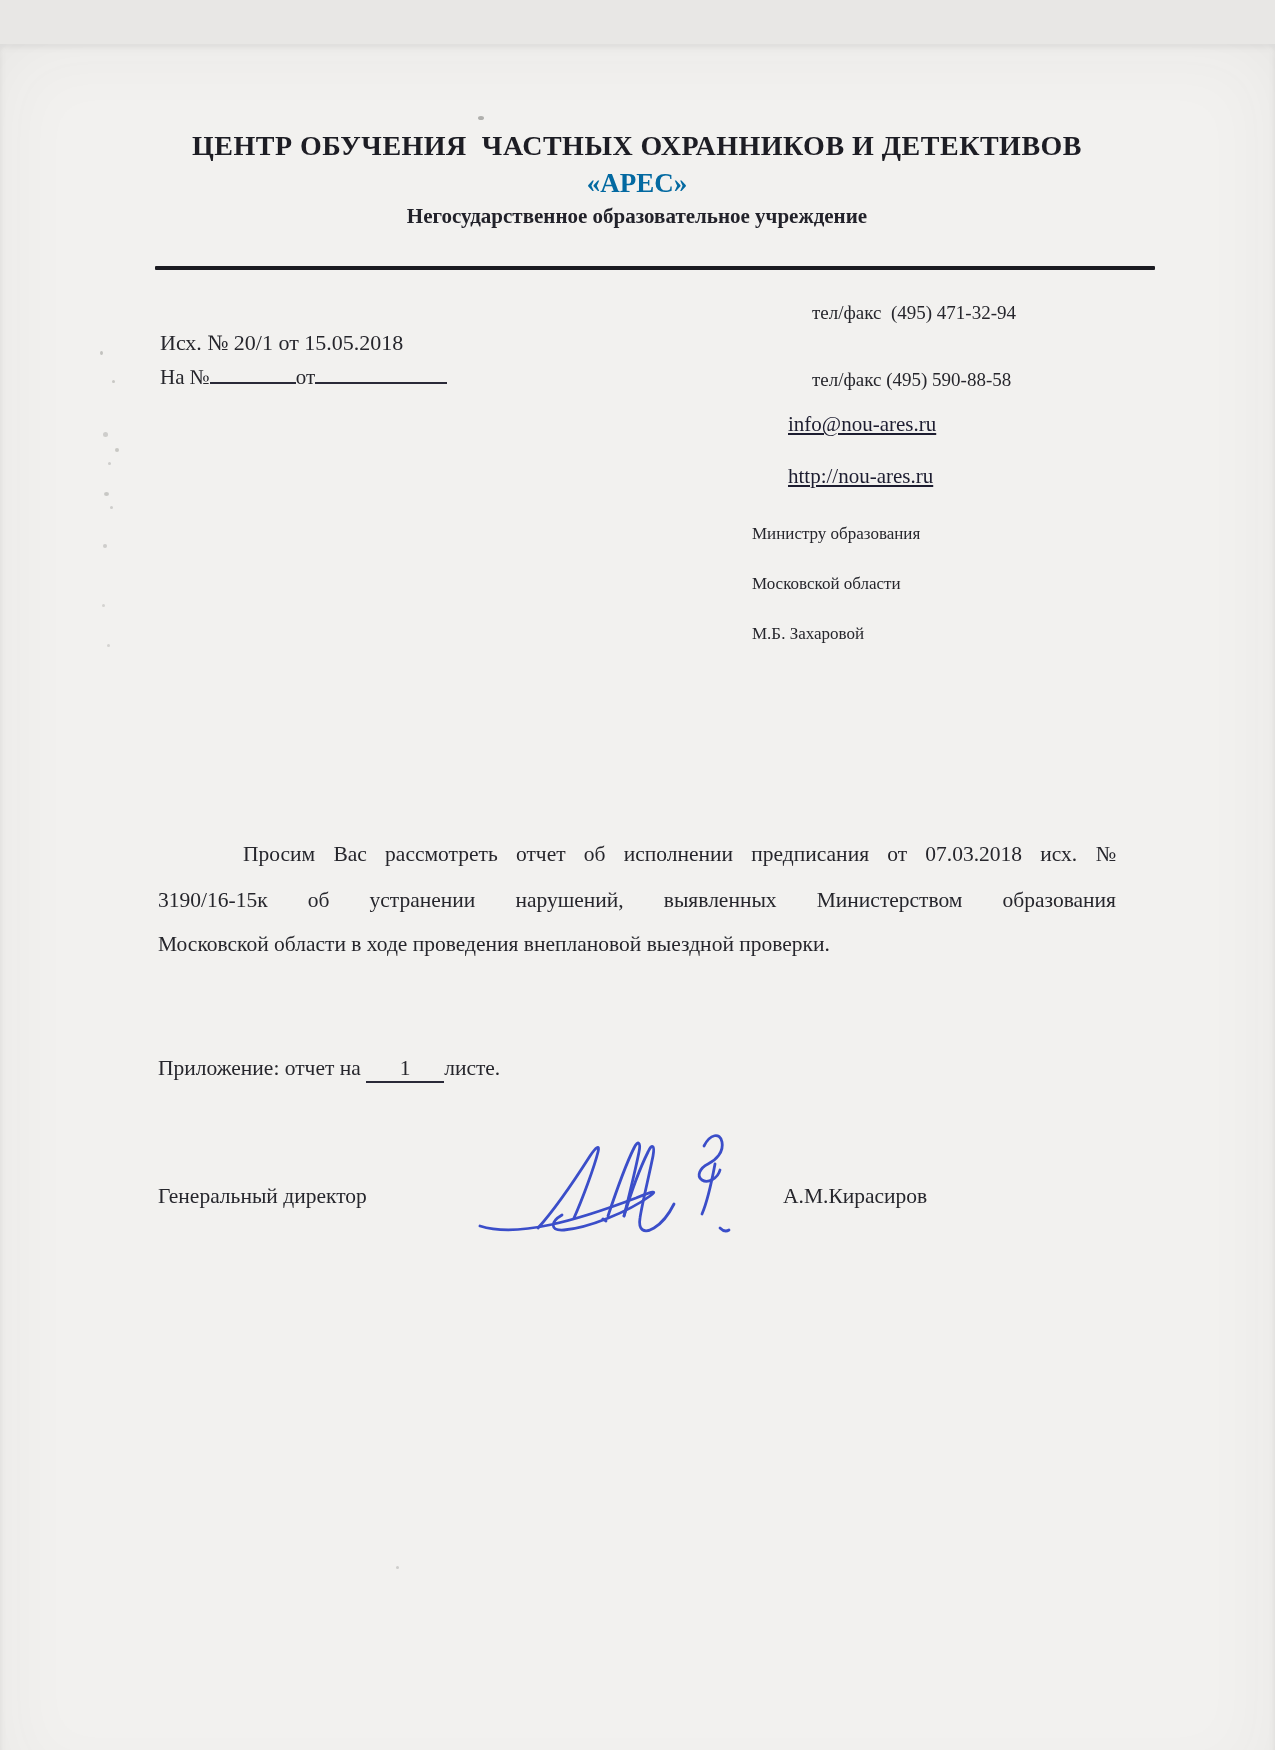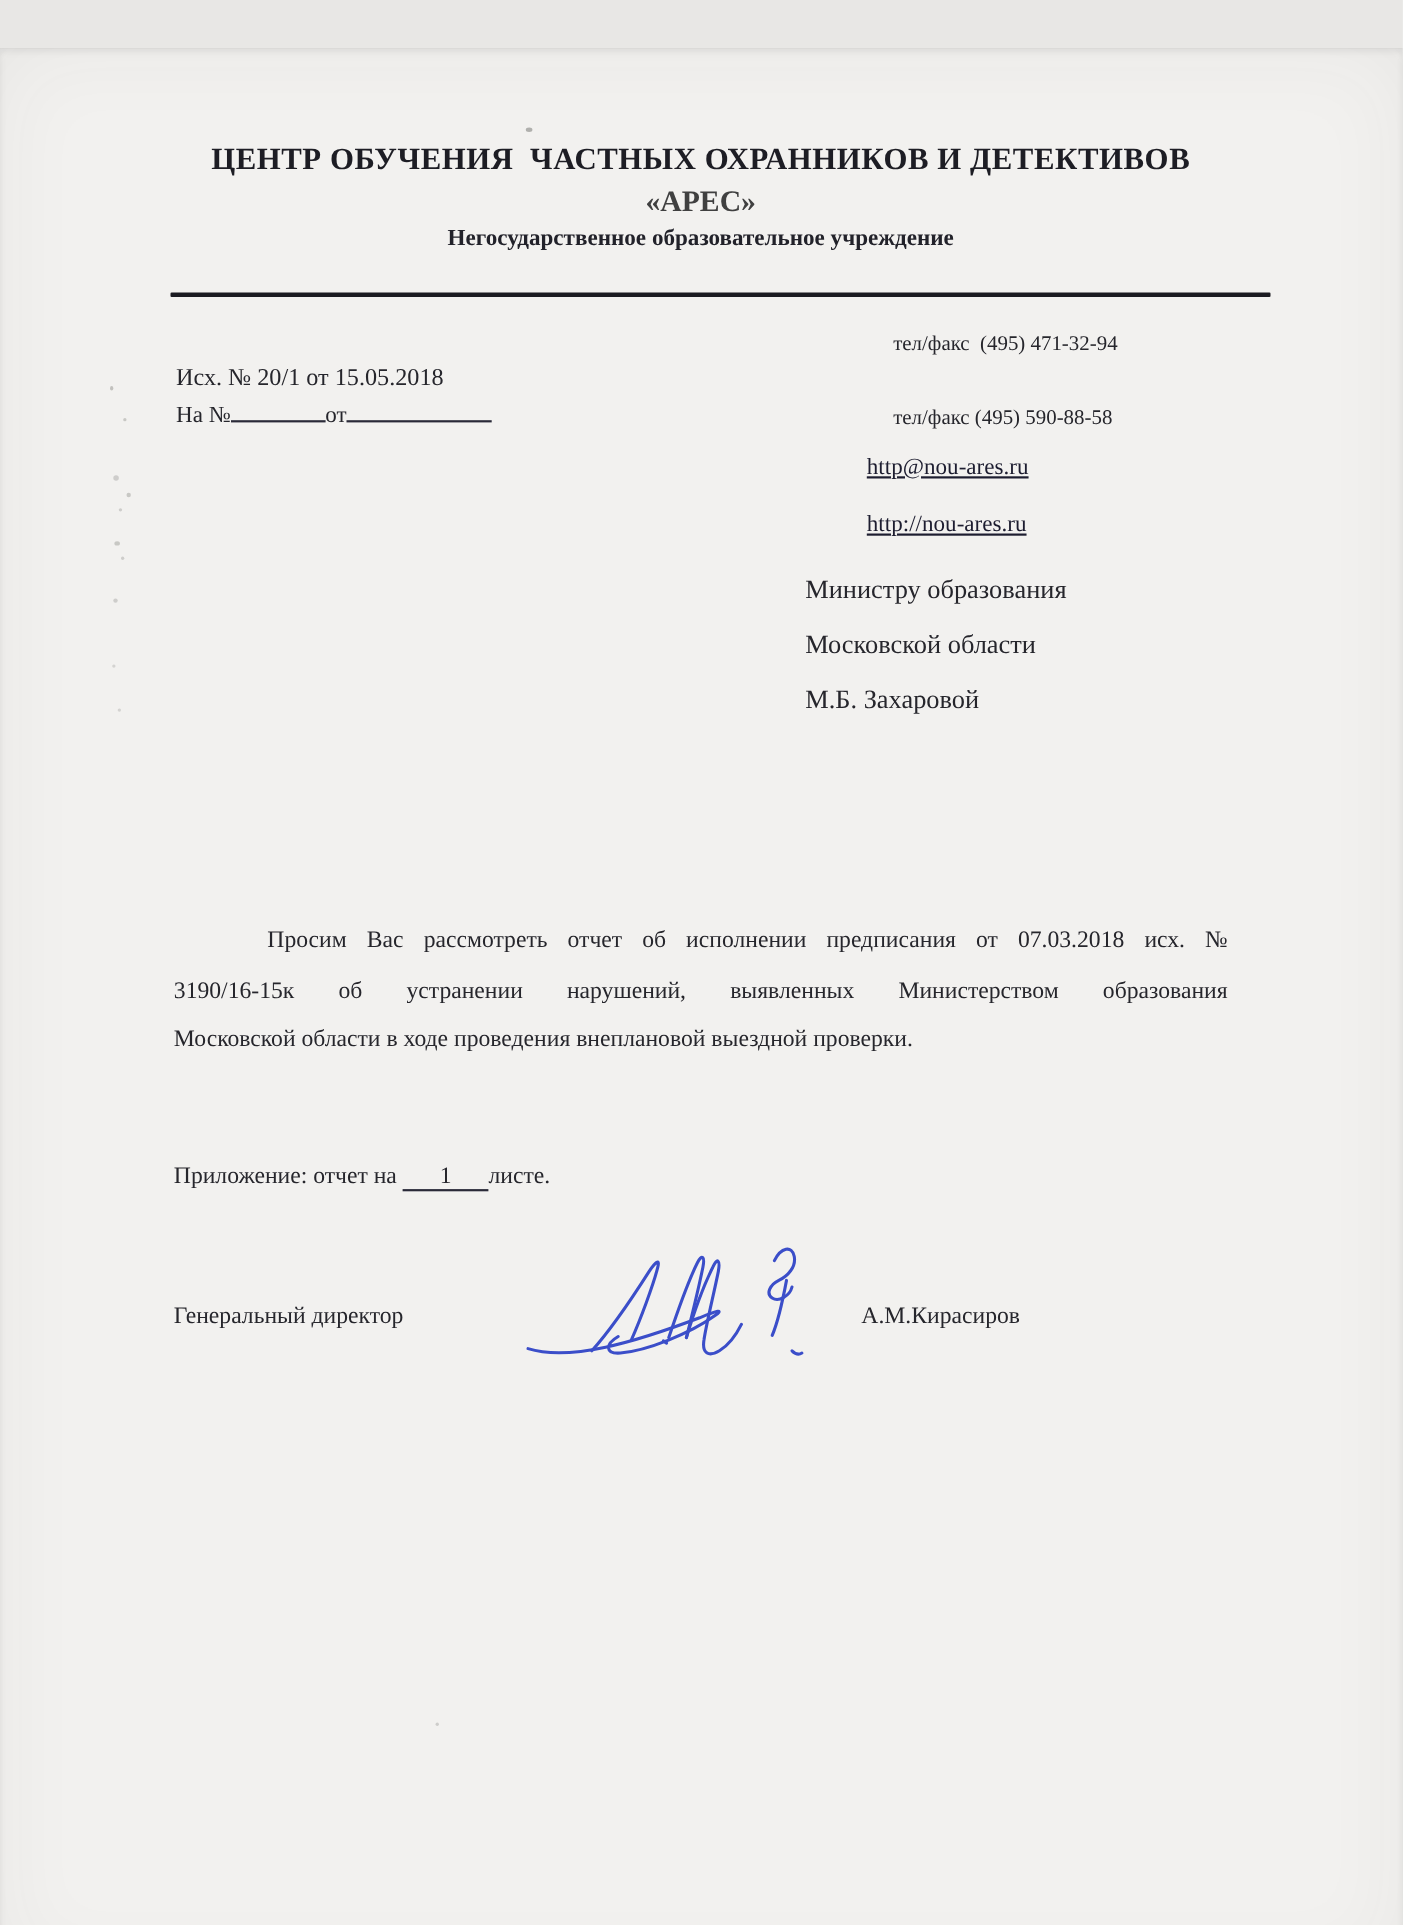--- a/index.html
+++ b/index.html
@@ -10,35 +10,35 @@
     overflow:hidden;
     font-family:"Liberation Serif","DejaVu Serif",serif;
     color:#26262c;
     box-shadow:inset 0 0 80px rgba(60,60,55,0.05), inset 0 3px 6px rgba(80,80,75,0.10);
     margin-top:44px;
   }
   .pre{white-space:pre-wrap;}
   .abs{position:absolute;}
   .center{left:158px;width:958px;text-align:center;}
   .hdr1{top:86px;font-size:28px;font-weight:bold;letter-spacing:0.5px;color:#1d1d24;}
-  .hdr2{top:124px;font-size:27px;font-weight:bold;color:#404040;}
+  .hdr2{top:124px;font-size:27px;font-weight:bold;color:#0369a1;}
   .hdr3{top:160px;font-size:21px;font-weight:bold;color:#22222a;}
   .rule{left:155px;top:222px;width:1000px;height:4px;background:#1b1b21;border-radius:1px;}
   .addr{left:160px;top:256px;font-size:19px;}
   .phone1{left:812px;top:258px;font-size:19px;}
   .outno{left:160px;top:286px;font-size:22px;}
   .refline{left:160px;top:318px;font-size:21px;}
   .blank{display:inline-block;border-bottom:2px solid #2a2a38;height:0.95em;vertical-align:baseline;}
   .blank1{width:86px;}
   .blank2{width:132px;}
   .phone2{left:812px;top:325px;font-size:19px;}
   .weblink{left:788px;font-size:21px;text-decoration:underline;color:#1d1d30;}
   .email{top:368px;}
   .site{top:420px;}
-  .rcpt{left:732px;font-size:24px;}
+  .rcpt{left:752px;font-size:17px;}
   .rcpt1{top:480px;}
   .rcpt2{top:530px;}
   .rcpt3{top:580px;}
   .salut{top:746px;font-size:21.5px;}
   .bodyline{left:158px;width:958px;font-size:21.5px;}
   .just{text-align:justify;text-align-last:justify;-moz-text-align-last:justify;}
   .bl1{top:798px;padding-left:85px;width:873px;}
   .bl2{top:844px;}
   .bl3{top:888px;}
   .attach{left:158px;top:1012px;font-size:21.5px;}
@@ -59,21 +59,21 @@
   <div class="abs rule"></div>
 
   <div class="abs phone1 pre">тел/факс  (495) 471-32-94</div>
   <div class="abs outno">Исх. № 20/1 от 15.05.2018</div>
 
   <div class="abs refline">
     <span>На №</span><span class="blank blank1"></span><span>от</span><span class="blank blank2"></span>
   </div>
   <div class="abs phone2">тел/факс (495) 590-88-58</div>
 
-  <div class="abs weblink email">http@nou-ares.ru</div>
+  <div class="abs weblink email">info@nou-ares.ru</div>
   <div class="abs weblink site">http://nou-ares.ru</div>
 
   <div class="abs rcpt rcpt1">Министру образования</div>
   <div class="abs rcpt rcpt2">Московской области</div>
   <div class="abs rcpt rcpt3">М.Б. Захаровой</div>
 
 
   <div class="abs bodyline just bl1">Просим Вас рассмотреть отчет об исполнении предписания от 07.03.2018 исх. №</div>
   <div class="abs bodyline just bl2">3190/16-15к об устранении нарушений, выявленных Министерством образования</div>
   <div class="abs bodyline bl3">Московской области в ходе проведения внеплановой выездной проверки.</div>

